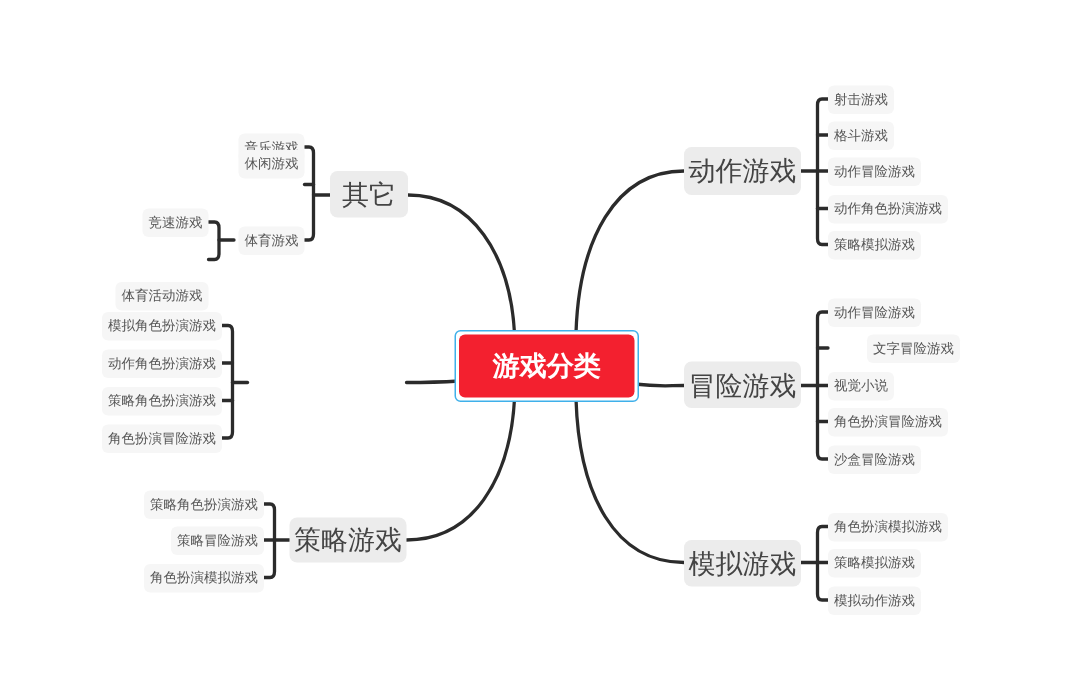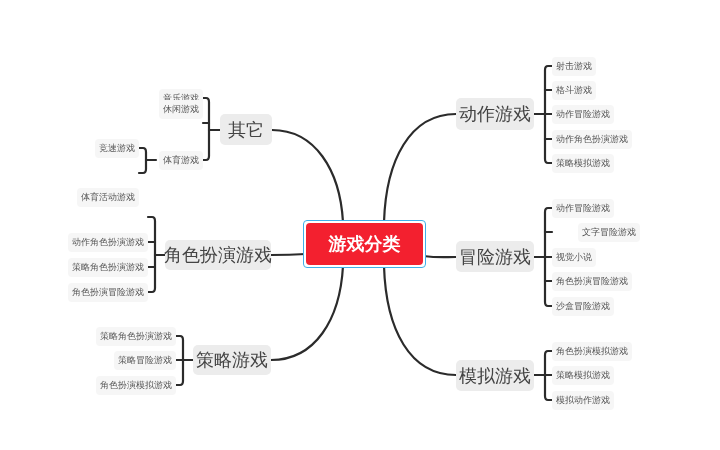--- a/index.html
+++ b/index.html
@@ -74,21 +74,20 @@
 
   <div class="node root" style="left:303px;top:220px;width:123px;height:48px;">
     <div class="root-inner">游戏分类</div>
   </div>
 
   <div class="node main" style="left:456px;top:98px;width:78px;height:32px;">动作游戏</div>
   <div class="node main" style="left:456px;top:360px;width:78px;height:31px;">模拟游戏</div>
   <div class="node main" style="left:456px;top:241px;width:78px;height:31px;">冒险游戏</div>
 
   <div class="node main" style="left:220px;top:114px;width:52px;height:31px;">其它</div>
-  <div class="node main" style="left:165px;top:240px;width:106px;height:30px;">角色扮演游戏</div>
   <div class="node main" style="left:193px;top:345px;width:78px;height:30px;">策略游戏</div>
 
   <div class="node leaf" style="left:552px;top:57px;height:19px;">射击游戏</div>
   <div class="node leaf" style="left:552px;top:81px;height:19px;">格斗游戏</div>
   <div class="node leaf" style="left:552px;top:105px;height:19px;">动作冒险游戏</div>
   <div class="node leaf" style="left:552px;top:130px;height:19px;">动作角色扮演游戏</div>
   <div class="node leaf" style="left:552px;top:154px;height:19px;">策略模拟游戏</div>
 
   <div class="node leaf" style="left:552px;top:199px;height:19px;">动作冒险游戏</div>
   <div class="node leaf" style="left:578px;top:223px;height:19px;">文字冒险游戏</div>
@@ -100,20 +99,21 @@
   <div class="node leaf" style="left:552px;top:366px;height:19px;">策略模拟游戏</div>
   <div class="node leaf" style="left:552px;top:391px;height:19px;">模拟动作游戏</div>
 
   <div class="node leaf" style="right:517px;top:89px;height:19px;">音乐游戏</div>
   <div class="node leaf" style="right:517px;top:100px;height:19px;">休闲游戏</div>
   <div class="node leaf" style="right:517px;top:151px;height:19px;">体育游戏</div>
 
   <div class="node leaf" style="right:581px;top:139px;height:19px;">竞速游戏</div>
   <div class="node leaf" style="right:581px;top:164px;height:19px;margin-top:24px;">体育活动游戏</div>
 
+  <div class="node leaf" style="right:572px;top:208px;height:19px;">模拟角色扮演游戏</div>
   <div class="node leaf" style="right:572px;top:233px;height:19px;">动作角色扮演游戏</div>
   <div class="node leaf" style="right:572px;top:258px;height:19px;">策略角色扮演游戏</div>
   <div class="node leaf" style="right:572px;top:283px;height:19px;">角色扮演冒险游戏</div>
 
   <div class="node leaf" style="right:544px;top:327px;height:19px;">策略角色扮演游戏</div>
   <div class="node leaf" style="right:544px;top:351px;height:19px;">策略冒险游戏</div>
   <div class="node leaf" style="right:544px;top:376px;height:19px;">角色扮演模拟游戏</div>
 </div>
 
 </body></html>

